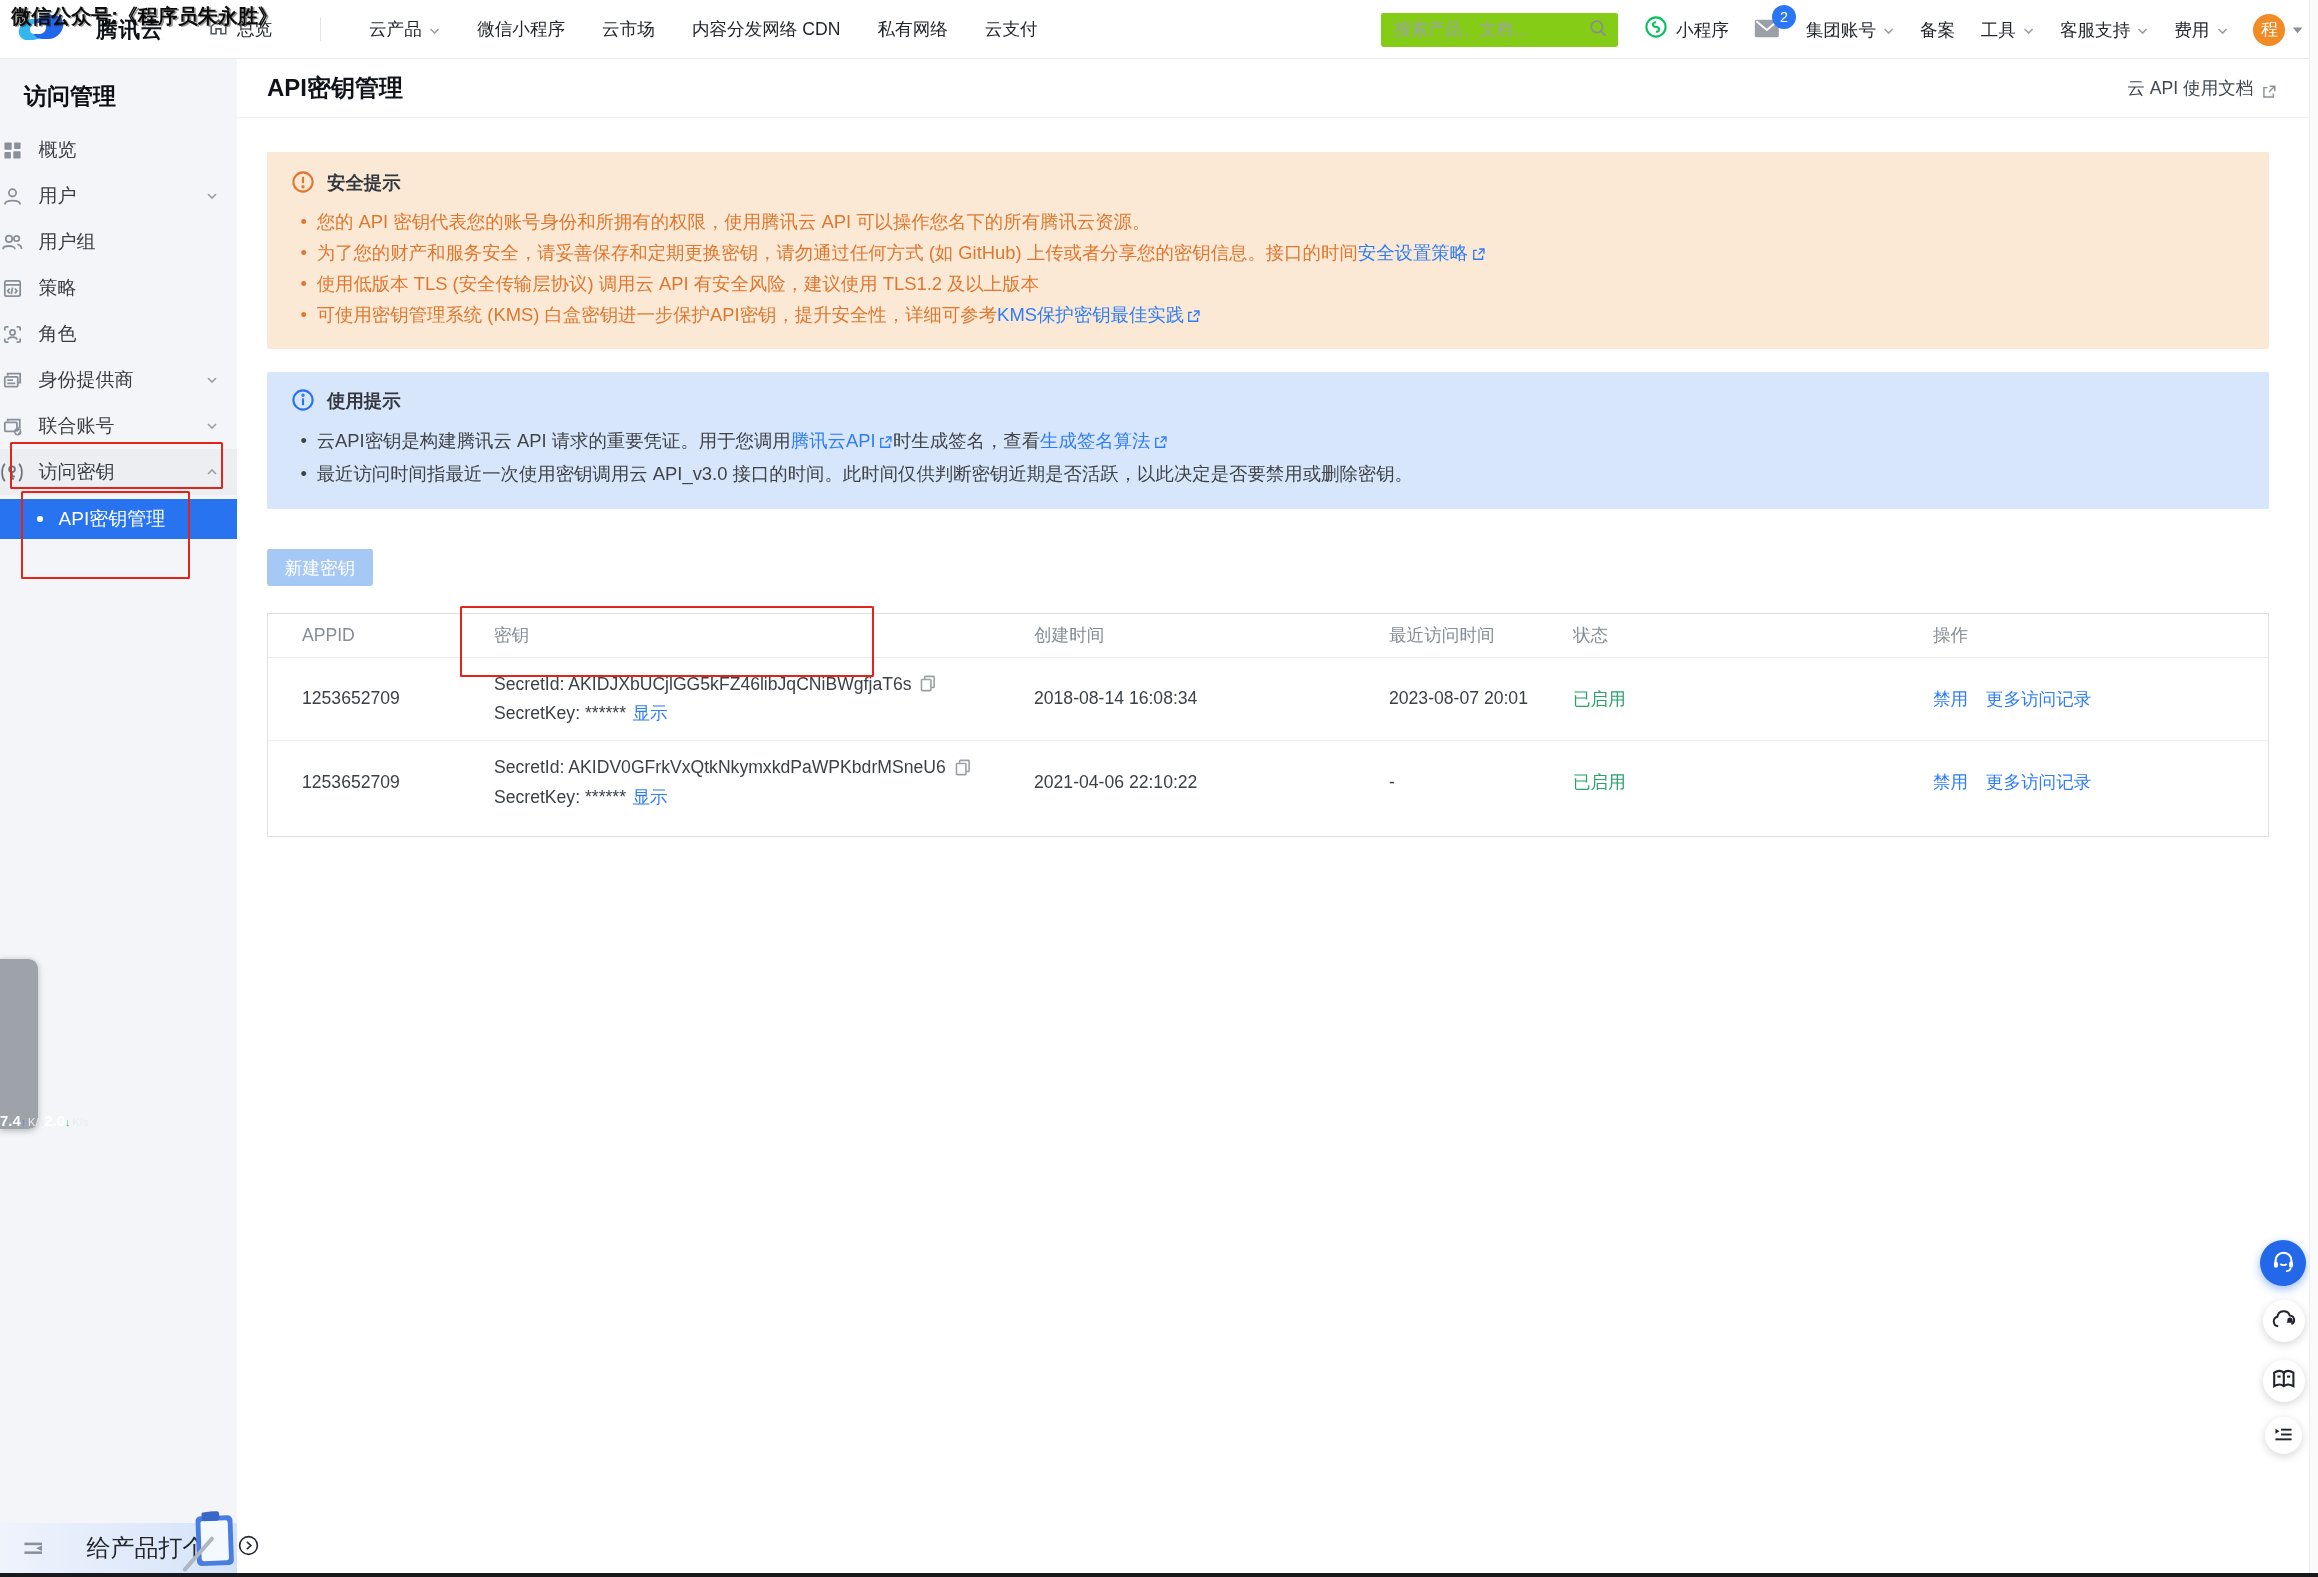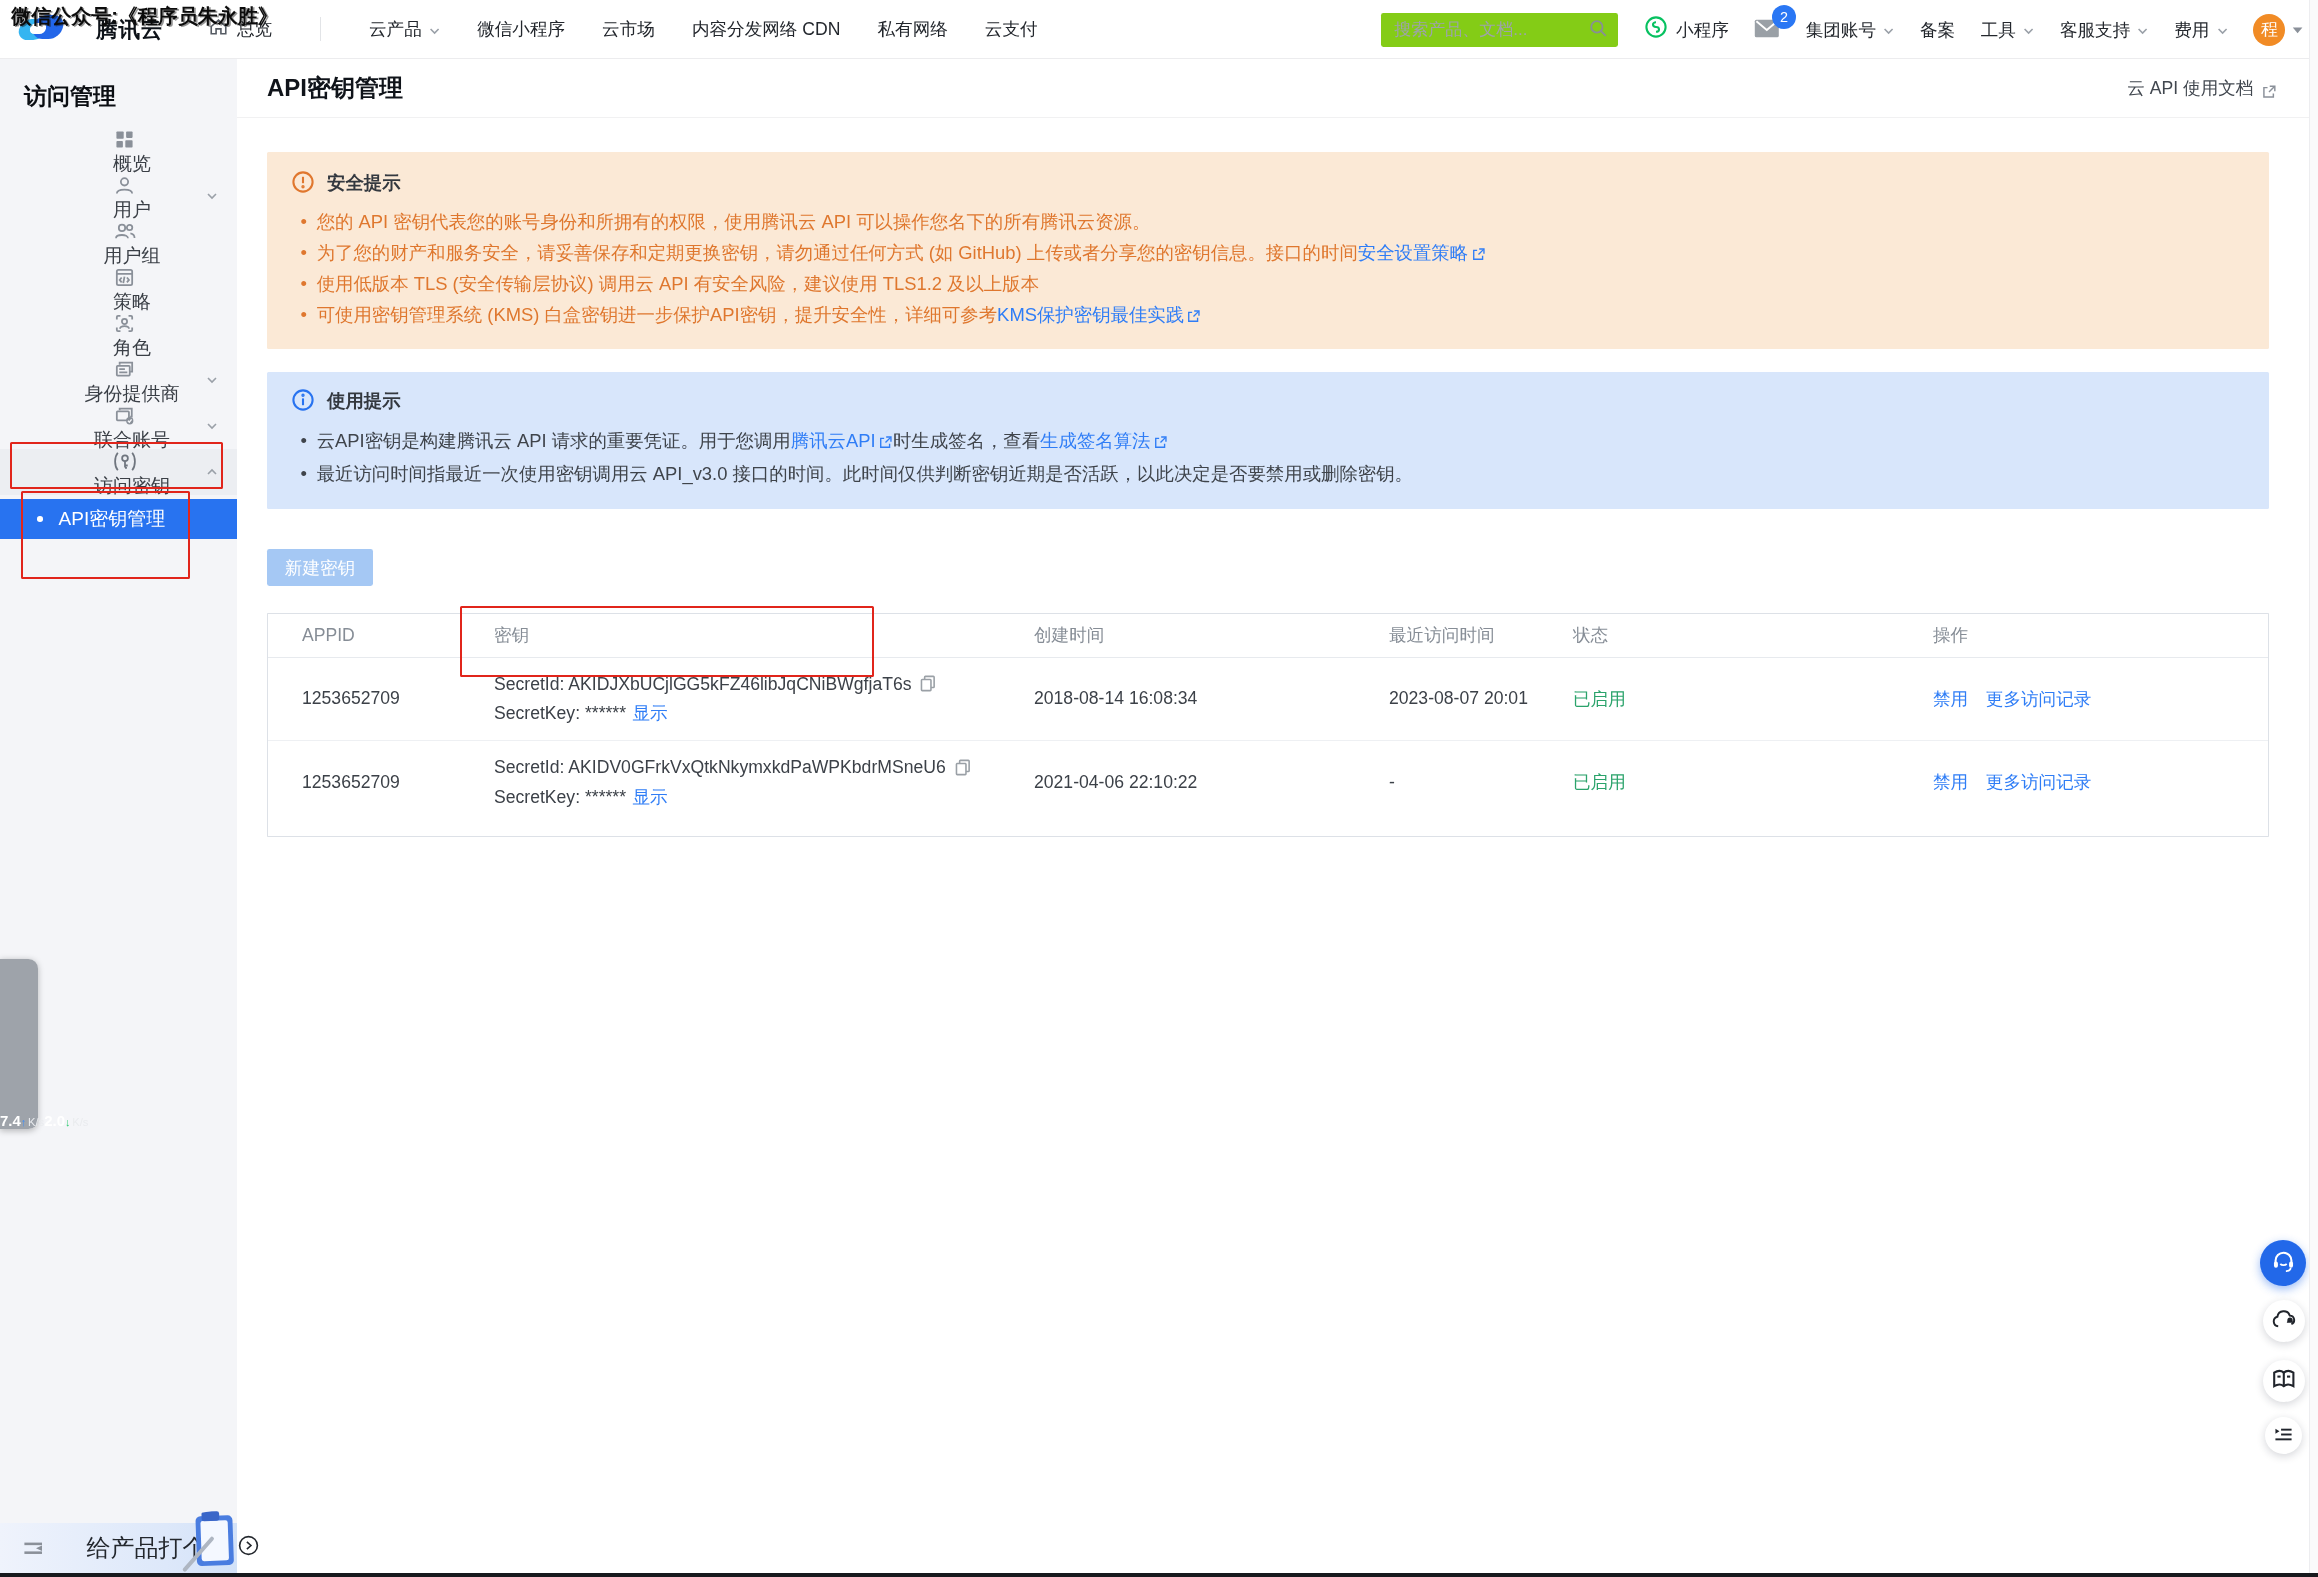--- a/index.html
+++ b/index.html
@@ -28,21 +28,21 @@
   .avatarwrap{display:flex;align-items:center;gap:6.4px;cursor:pointer;}
   .avatar{width:32px;height:32px;border-radius:50%;background:#f18b25;color:#fff;font-size:17px;display:flex;align-items:center;justify-content:center;}
 
   
   .watermark{position:absolute;left:11.2px;top:3.2px;z-index:30;font-size:20px;font-weight:bold;color:#0c0c0c;white-space:nowrap;text-shadow:1.6px 0.8px 0 rgba(20,20,20,.45);pointer-events:none;}
 
   
   .sidebar{position:absolute;top:59px;left:0;width:237px;bottom:4px;background:#f4f5f8;z-index:5;}
   .sb-title{padding:22.4px 0 0 24px;font-size:23px;font-weight:bold;color:#0b0e13;}
   .sb-menu{position:absolute;top:68px;left:0;right:0;}
-  .sb-item{height:46px;display:flex;align-items:center;padding-left:27px;position:relative;font-size:19px;color:#3a3f46;cursor:pointer;flex-direction:column;}
+  .sb-item{height:46px;display:flex;align-items:center;position:relative;font-size:19px;color:#3a3f46;cursor:pointer;}
   .sb-item .sb-ico{width:24px;height:24px;margin-right:14.4px;display:flex;align-items:center;justify-content:center;flex:0 0 auto;}
   .sb-item .chev{position:absolute;right:19px;top:50%;transform:translateY(-50%);display:flex;}
   .sb-item.hl{background:#eceef2;}
   .sb-child{margin-top:4px;height:40px;background:#2873f0;color:#fff;display:flex;align-items:center;font-size:19px;cursor:pointer;}
   .sb-child .dot{margin-left:37px;margin-right:16px;width:5.6px;height:5.6px;border-radius:50%;background:#fff;flex:0 0 auto;}
 
   
   .redbox{position:absolute;border:2.4px solid #e1251b;z-index:40;pointer-events:none;border-radius:1.6px;}
   #redbox-key{left:10.4px;top:442px;width:213px;height:47px;}
   #redbox-child{left:21px;top:491px;width:169px;height:88px;}

